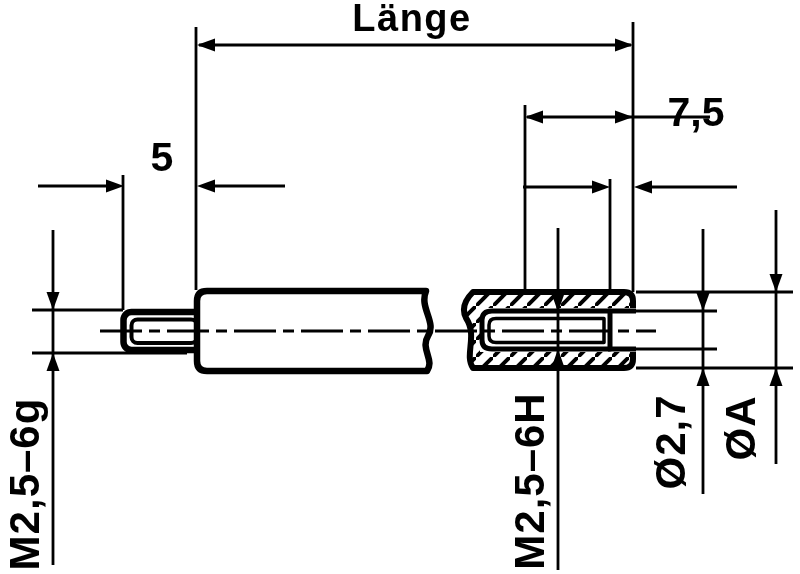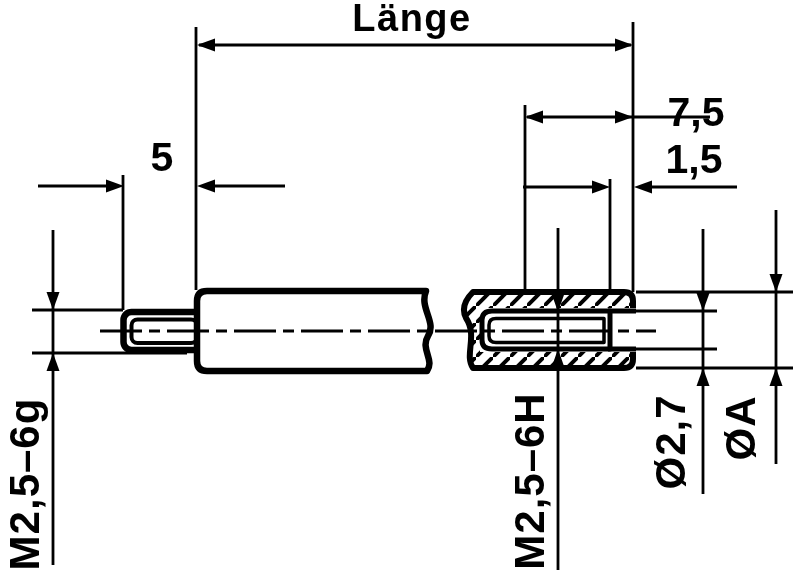--- a/index.html
+++ b/index.html
@@ -133,21 +133,20 @@
       <line x1="776" y1="210" x2="776" y2="464"></line>
       <polygon points="776,292 769.5,274 782.5,274" stroke="none"></polygon>
       <polygon points="776,368 769.5,386 782.5,386" stroke="none"></polygon>
     </g>
   </svg>
 
   <div class="lbl title" style="left:332px; top:-3px; width:160px;">Länge</div>
 
   <div class="lbl num" style="left:653px; top:62px; width:86px;margin-top:28px;">7,5</div>
 
-  <div class="lbl num" style="left:651px; top:137px; width:86px;">1,5</div>
 
   <div class="lbl num" style="left:137px; top:135px; width:50px;">5</div>
 
   <div class="lbl rot" style="left:-66px; top:462px; width:180px; height:44px;">M2,5–6g</div>
 
   <div class="lbl rot" style="left:438px; top:459px; width:182px; height:44px;">M2,5–6H</div>
 
   <div class="lbl rot" style="left:619px; top:419px; width:104px; height:46px;">Ø2,7</div>
 
   <div class="lbl rot" style="left:706px; top:405px; width:70px; height:46px;">ØA</div>

